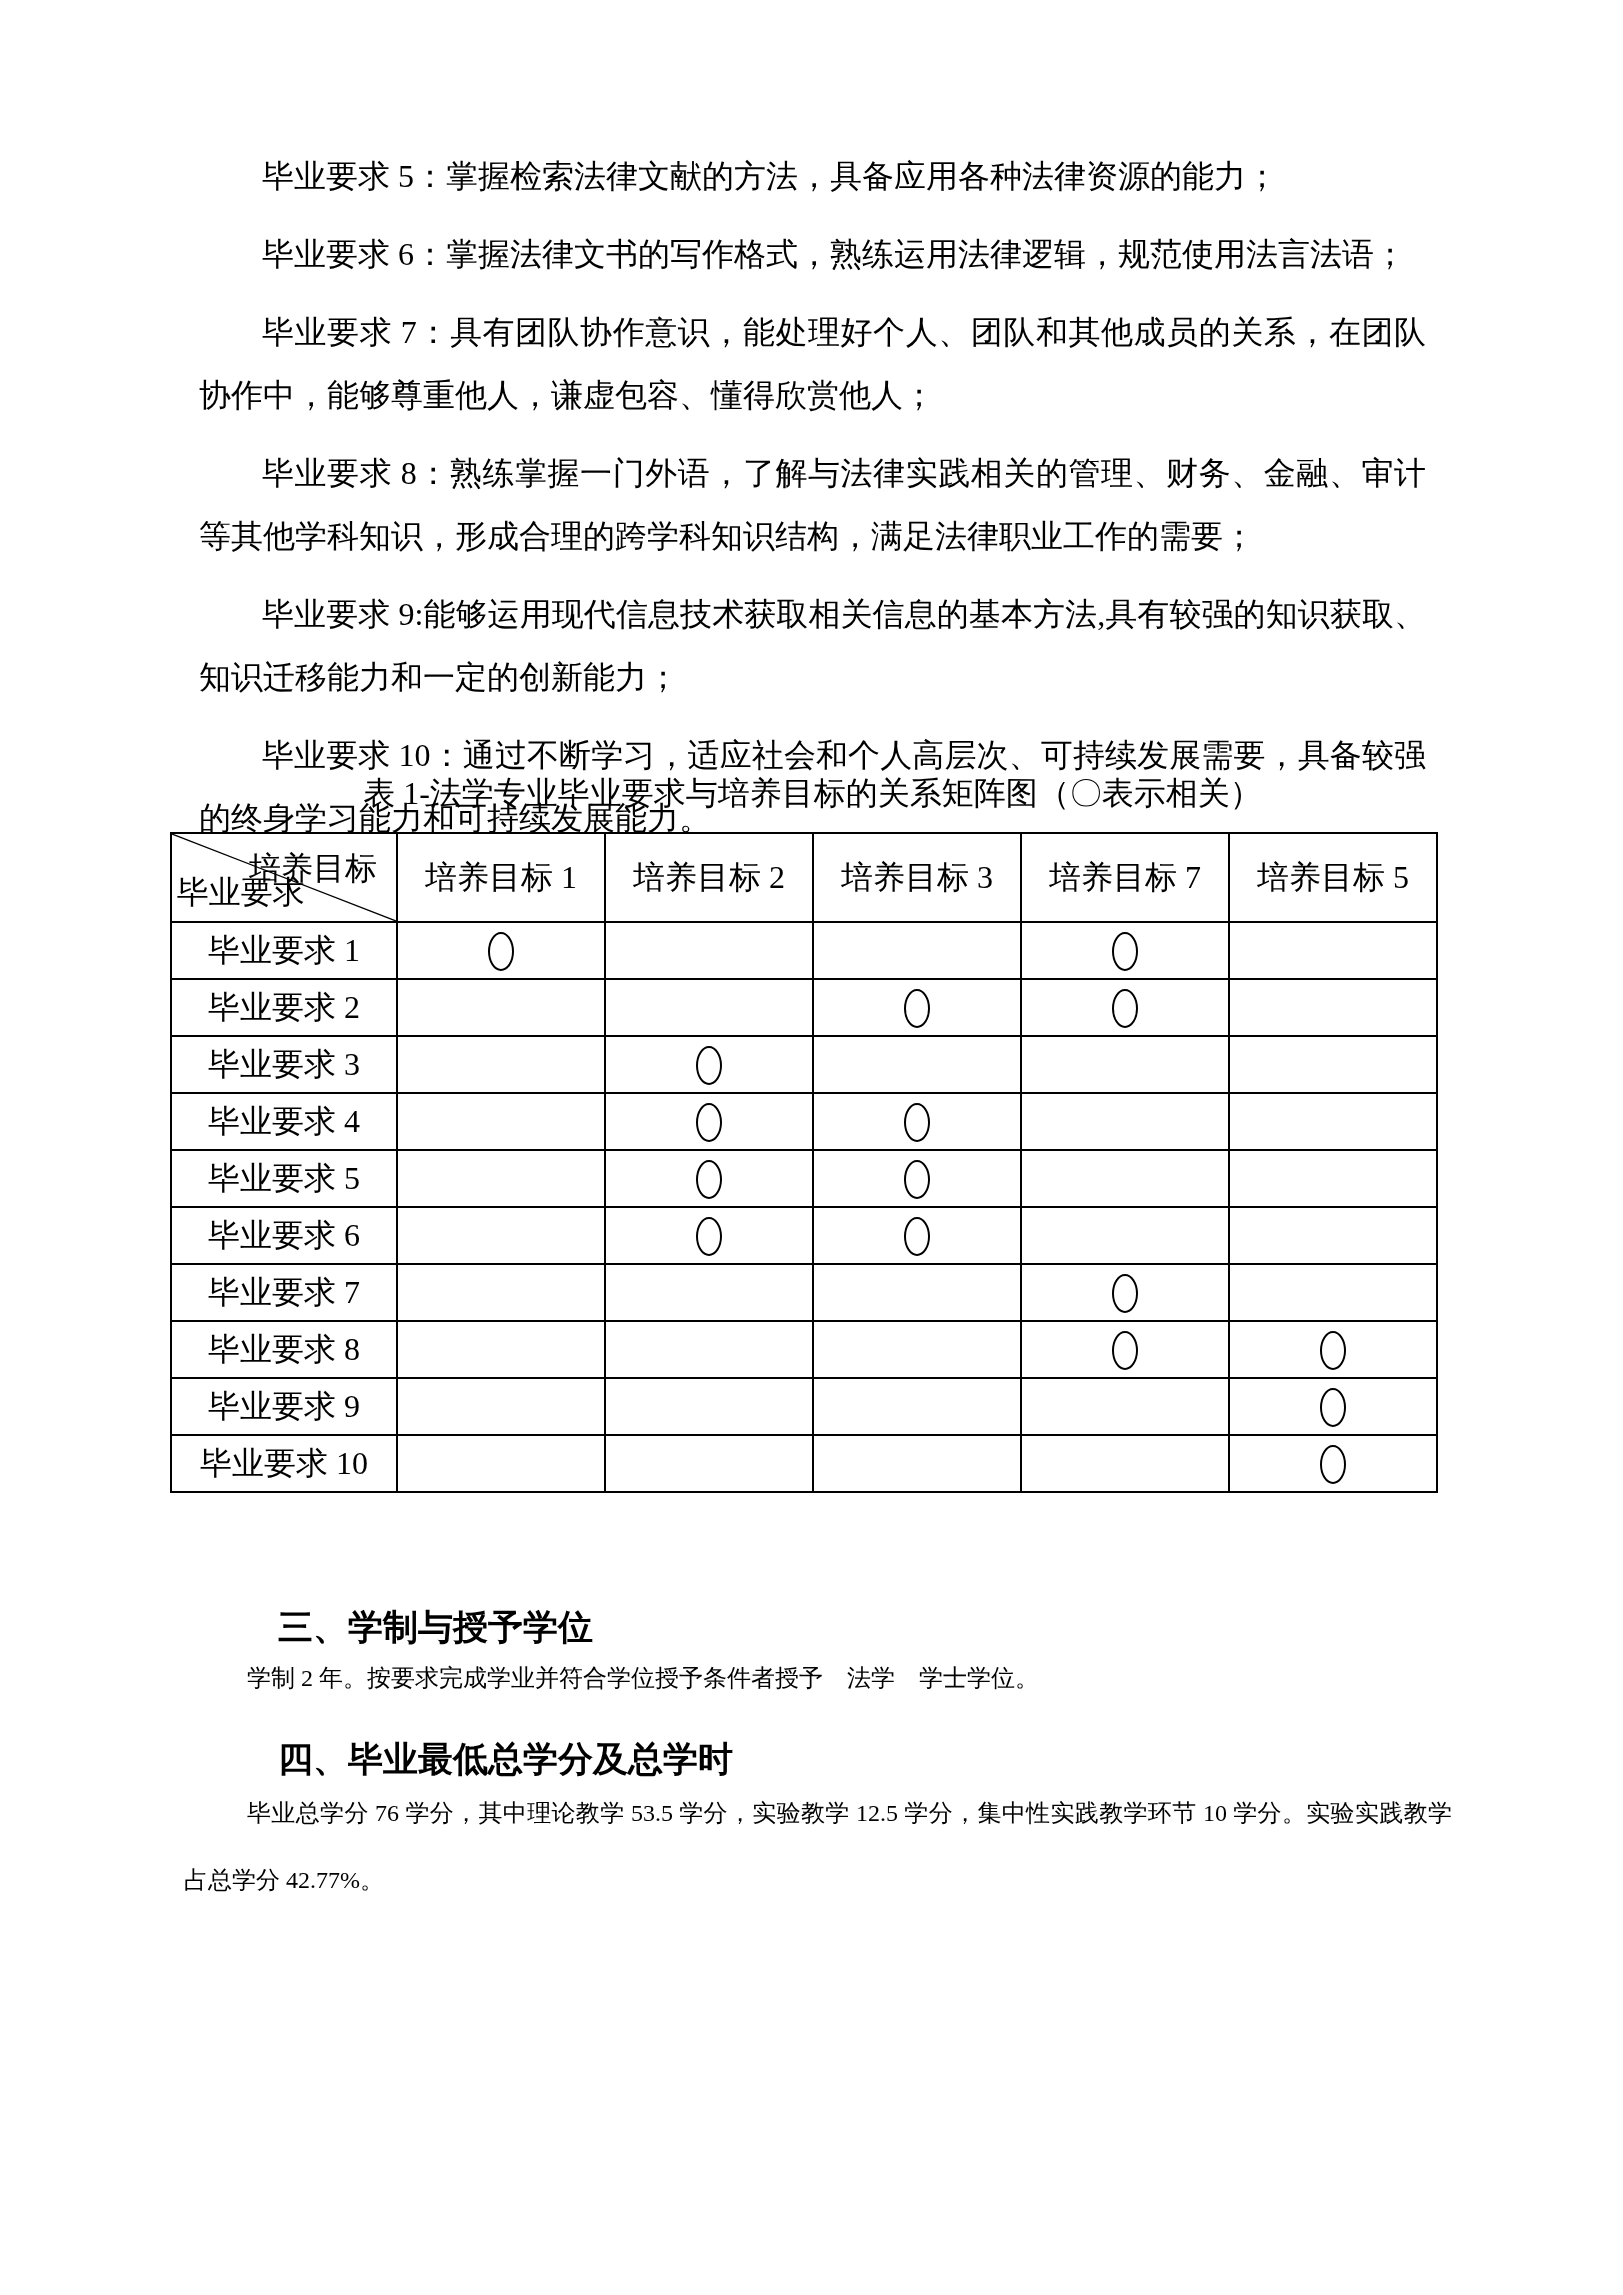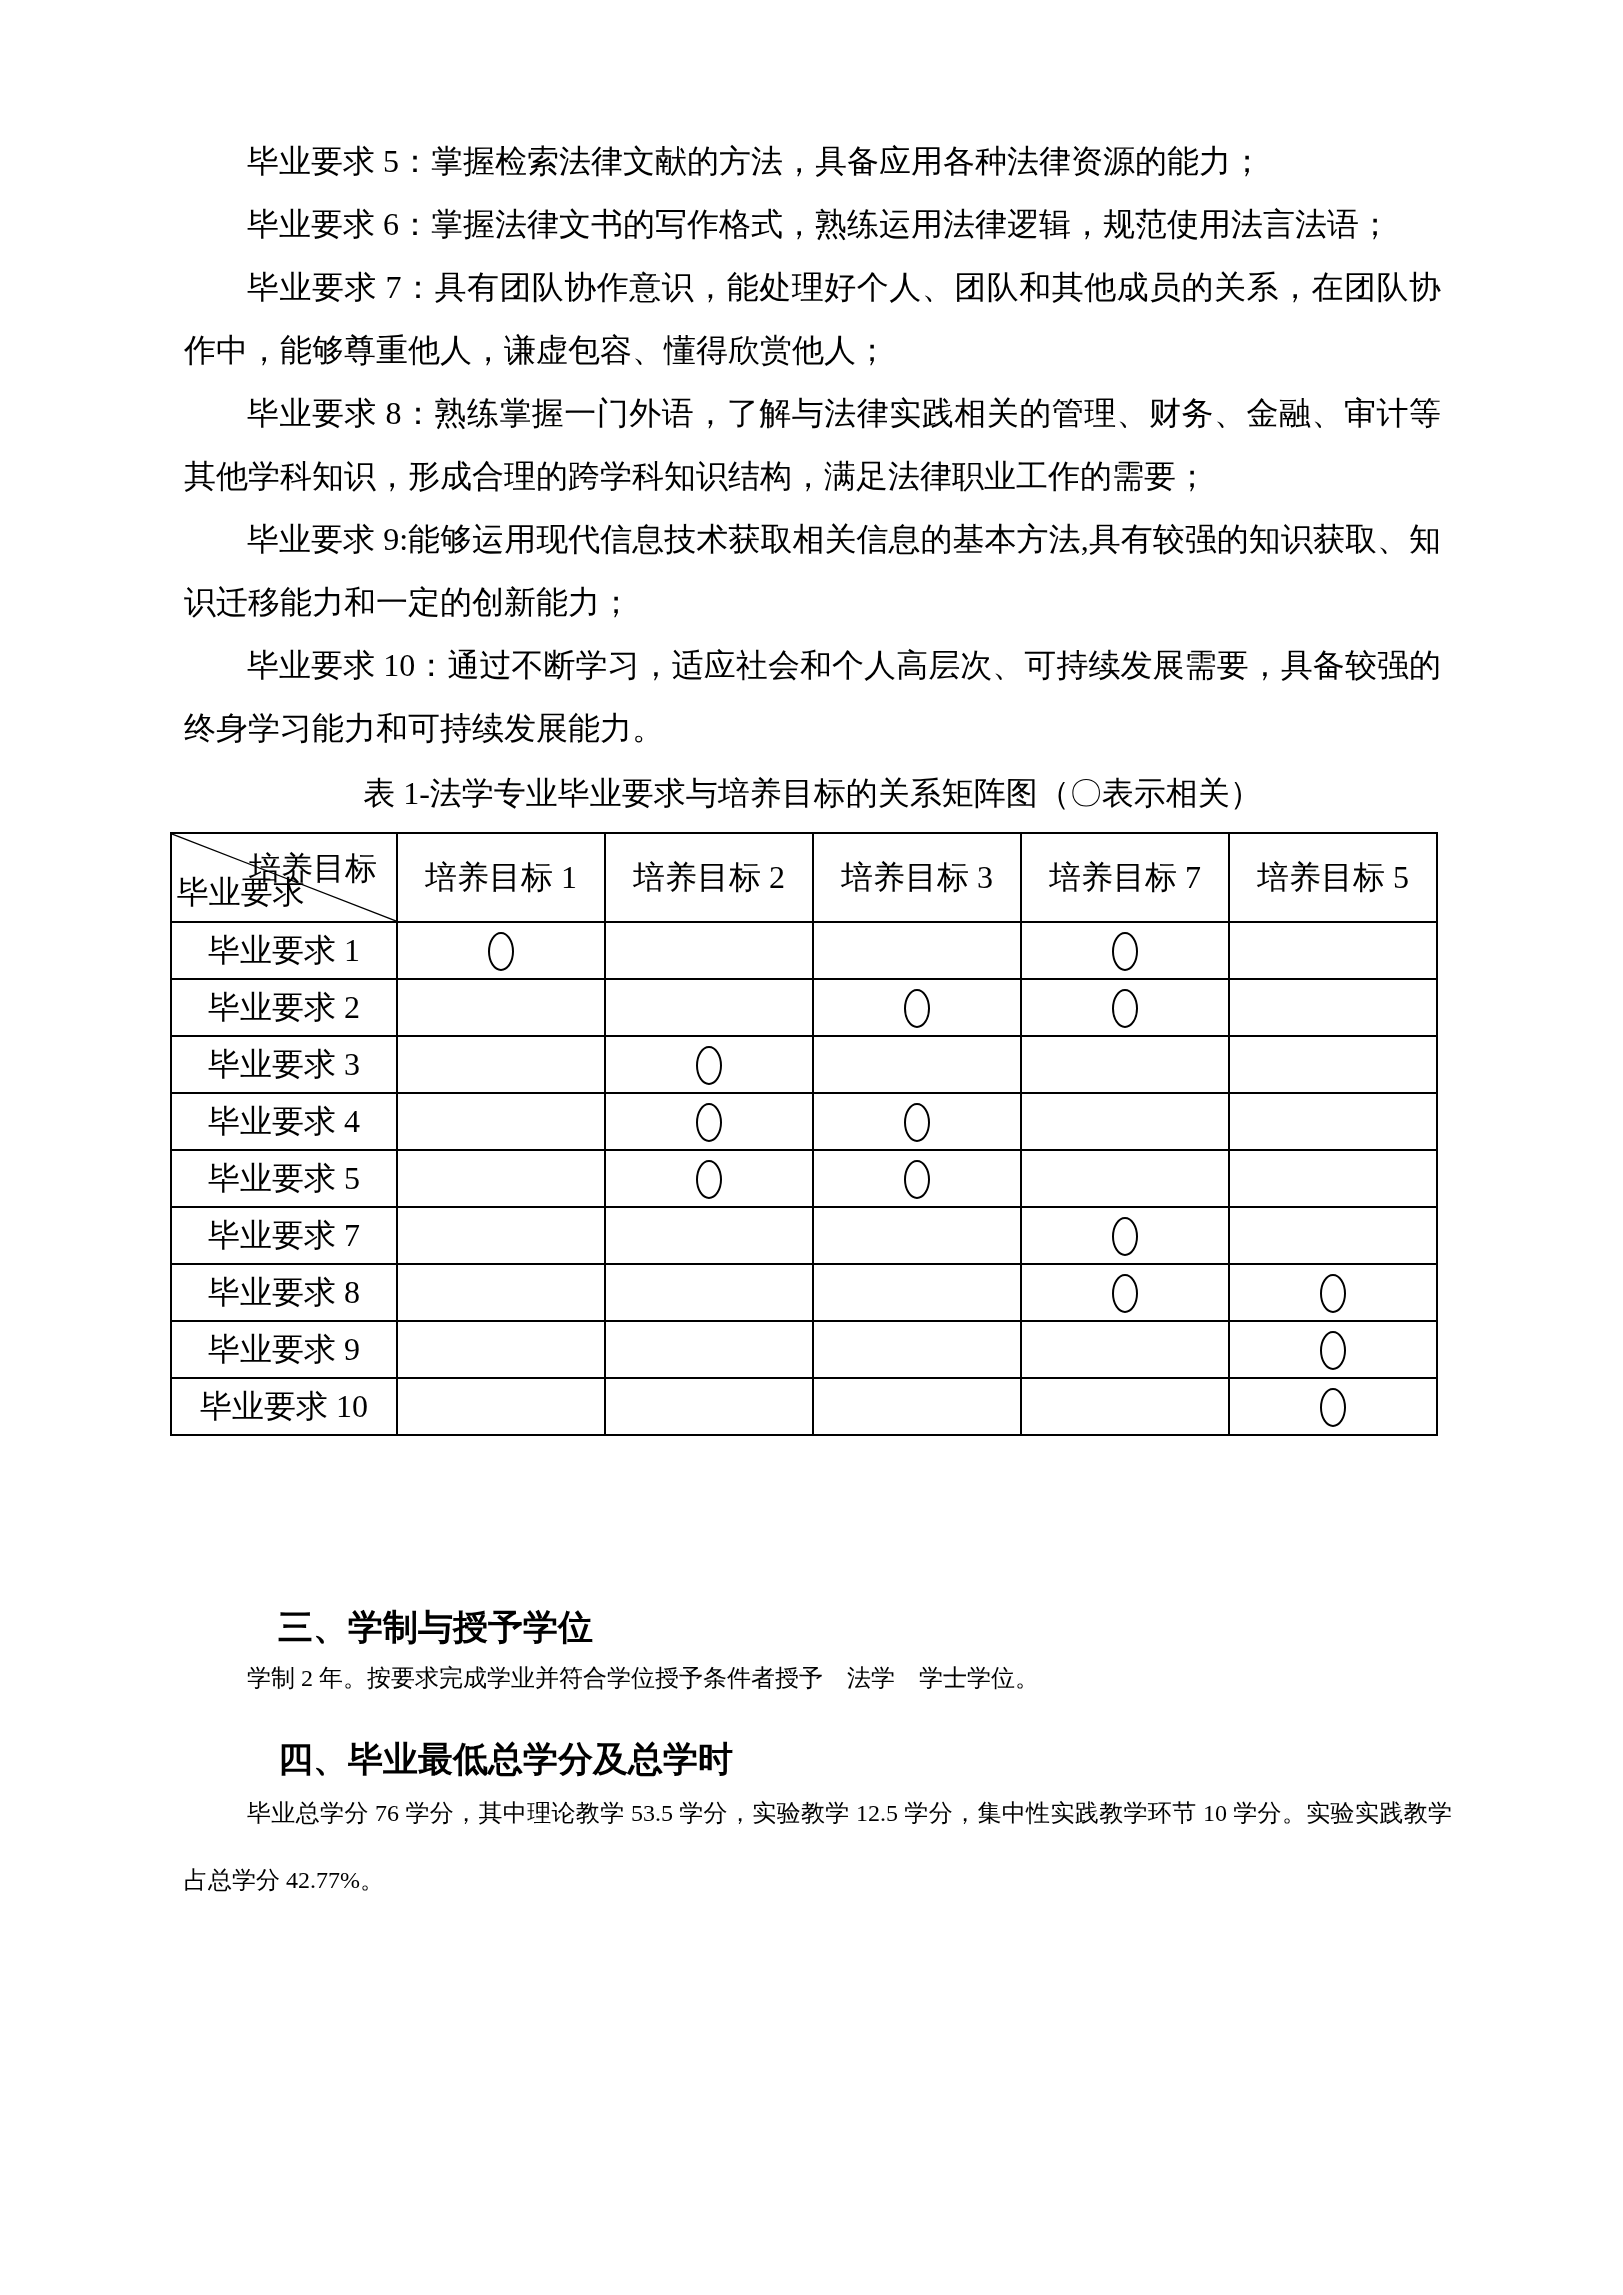--- a/index.html
+++ b/index.html
@@ -9,21 +9,21 @@
     background:#ffffff;
     color:#000;
     font-family:"Liberation Serif","DejaVu Serif",serif;
     overflow:hidden;
   }
   
   .paras{
     position:absolute;left:184px;top:130px;width:1257px;
     font-size:32px;line-height:63px;text-align:justify;
   }
-  .paras p{margin:0;text-indent:63px;font-family:Liberation Serif, serif;}
+  .paras p{margin:15px;text-indent:63px;font-family:Liberation Serif, serif;}
   
   .tbl-title{
     position:absolute;left:184px;top:774px;width:1257px;
     font-size:32px;line-height:38px;text-align:center;white-space:nowrap;
   }
   
   table.matrix{
     position:absolute;left:170px;top:832px;
     border-collapse:collapse;table-layout:fixed;
     width:1268px;
@@ -135,20 +135,28 @@
     </tr>
     <tr class="datarow">
       <td>毕业要求 5</td>
       <td><span class="mark"></span></td>
       <td><span class="mark on"></span></td>
       <td><span class="mark on"></span></td>
       <td><span class="mark"></span></td>
       <td><span class="mark"></span></td>
     </tr>
     <tr class="datarow">
+      <td>毕业要求 6</td>
+      <td><span class="mark"></span></td>
+      <td><span class="mark on"></span></td>
+      <td><span class="mark on"></span></td>
+      <td><span class="mark"></span></td>
+      <td><span class="mark"></span></td>
+    </tr>
+    <tr class="datarow">
       <td>毕业要求 7</td>
       <td><span class="mark"></span></td>
       <td><span class="mark"></span></td>
       <td><span class="mark"></span></td>
       <td><span class="mark on"></span></td>
       <td><span class="mark"></span></td>
     </tr>
     <tr class="datarow">
       <td>毕业要求 8</td>
       <td><span class="mark"></span></td>

